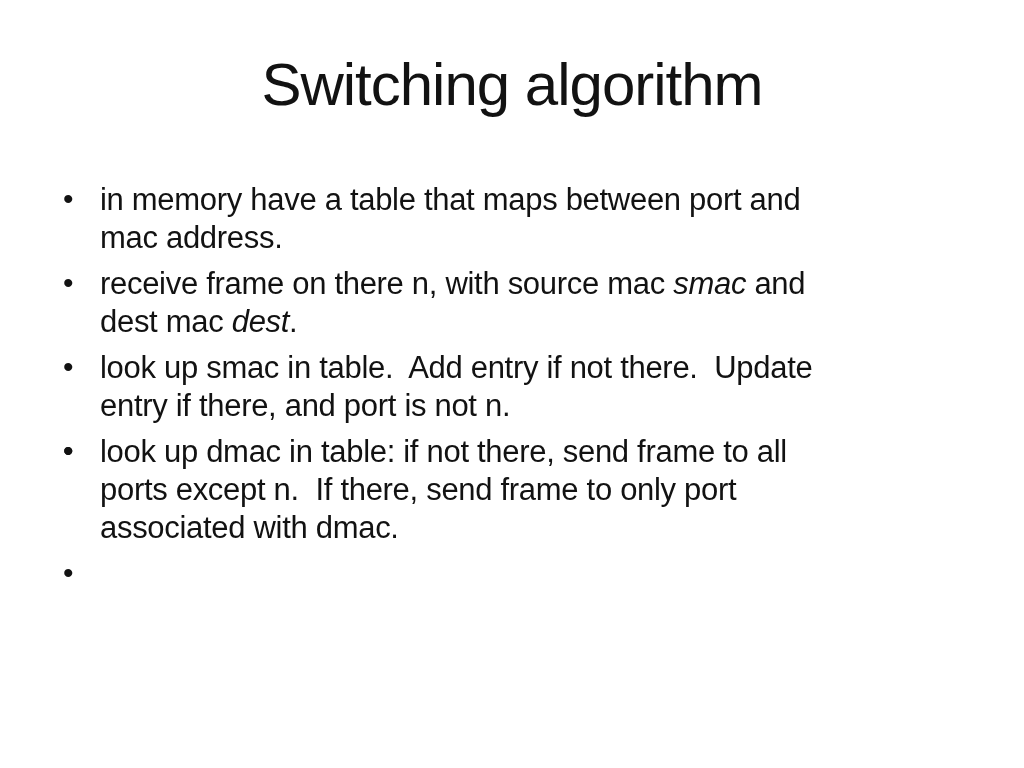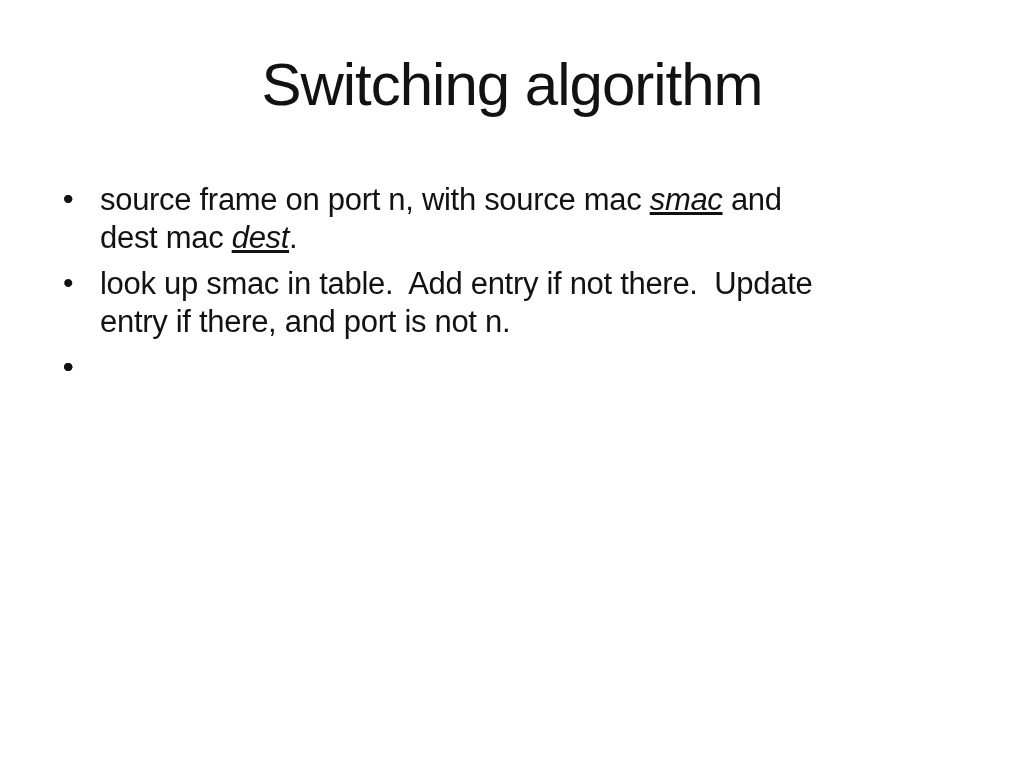--- a/index.html
+++ b/index.html
@@ -47,29 +47,28 @@
     width: 24px;
     font-size: 30px;
     line-height: 38px;
     letter-spacing: 0;
   }
   .bullet-text {
     white-space: pre-wrap;
   }
   .bullet-text .seg-italic {
     font-style: italic;
-    text-decoration: underline;
   }
 </style>
 </head>
 <body>
 
 <div class="slide">
   <h1 class="slide-title">Switching algorithm</h1>
   <ul class="bullet-list" id="bullet-list">
-      <li class="bullet-item"><span class="bullet-marker">•</span></li>
-      <li class="bullet-item"><span class="bullet-marker">•</span><span class="bullet-text"><span class="seg-normal">source frame on port n, with source mac </span><span class="seg-italic">smac</span><span class="seg-normal"> and dest mac </span><span class="seg-italic">dest</span><span class="seg-normal">.</span></span></li>
+      <li class="bullet-item"><span class="bullet-marker">•</span><span class="bullet-text"><span class="seg-normal">in memory have a table that maps between port and mac address.</span></span></li>
+      <li class="bullet-item"><span class="bullet-marker">•</span><span class="bullet-text"><span class="seg-normal">receive frame on there n, with source mac </span><span class="seg-italic">smac</span><span class="seg-normal"> and dest mac </span><span class="seg-italic">dest</span><span class="seg-normal">.</span></span></li>
       <li class="bullet-item"><span class="bullet-marker">•</span><span class="bullet-text"><span class="seg-normal">look up smac in table.  Add entry if not there.  Update entry if there, and port is not n.</span></span></li>
       <li class="bullet-item"><span class="bullet-marker">•</span></li>
-      <li class="bullet-item"><span class="bullet-marker">•</span></li>
+      <li class="bullet-item"><span class="bullet-marker">•</span><span class="bullet-text"><span class="seg-normal">look up dmac in table: if not there, send frame to all ports except n.  If there, send frame to only port associated with dmac.</span></span></li>
       <li class="bullet-item"><span class="bullet-marker">•</span></li>
     </ul>
 </div>
 
 </body></html>

